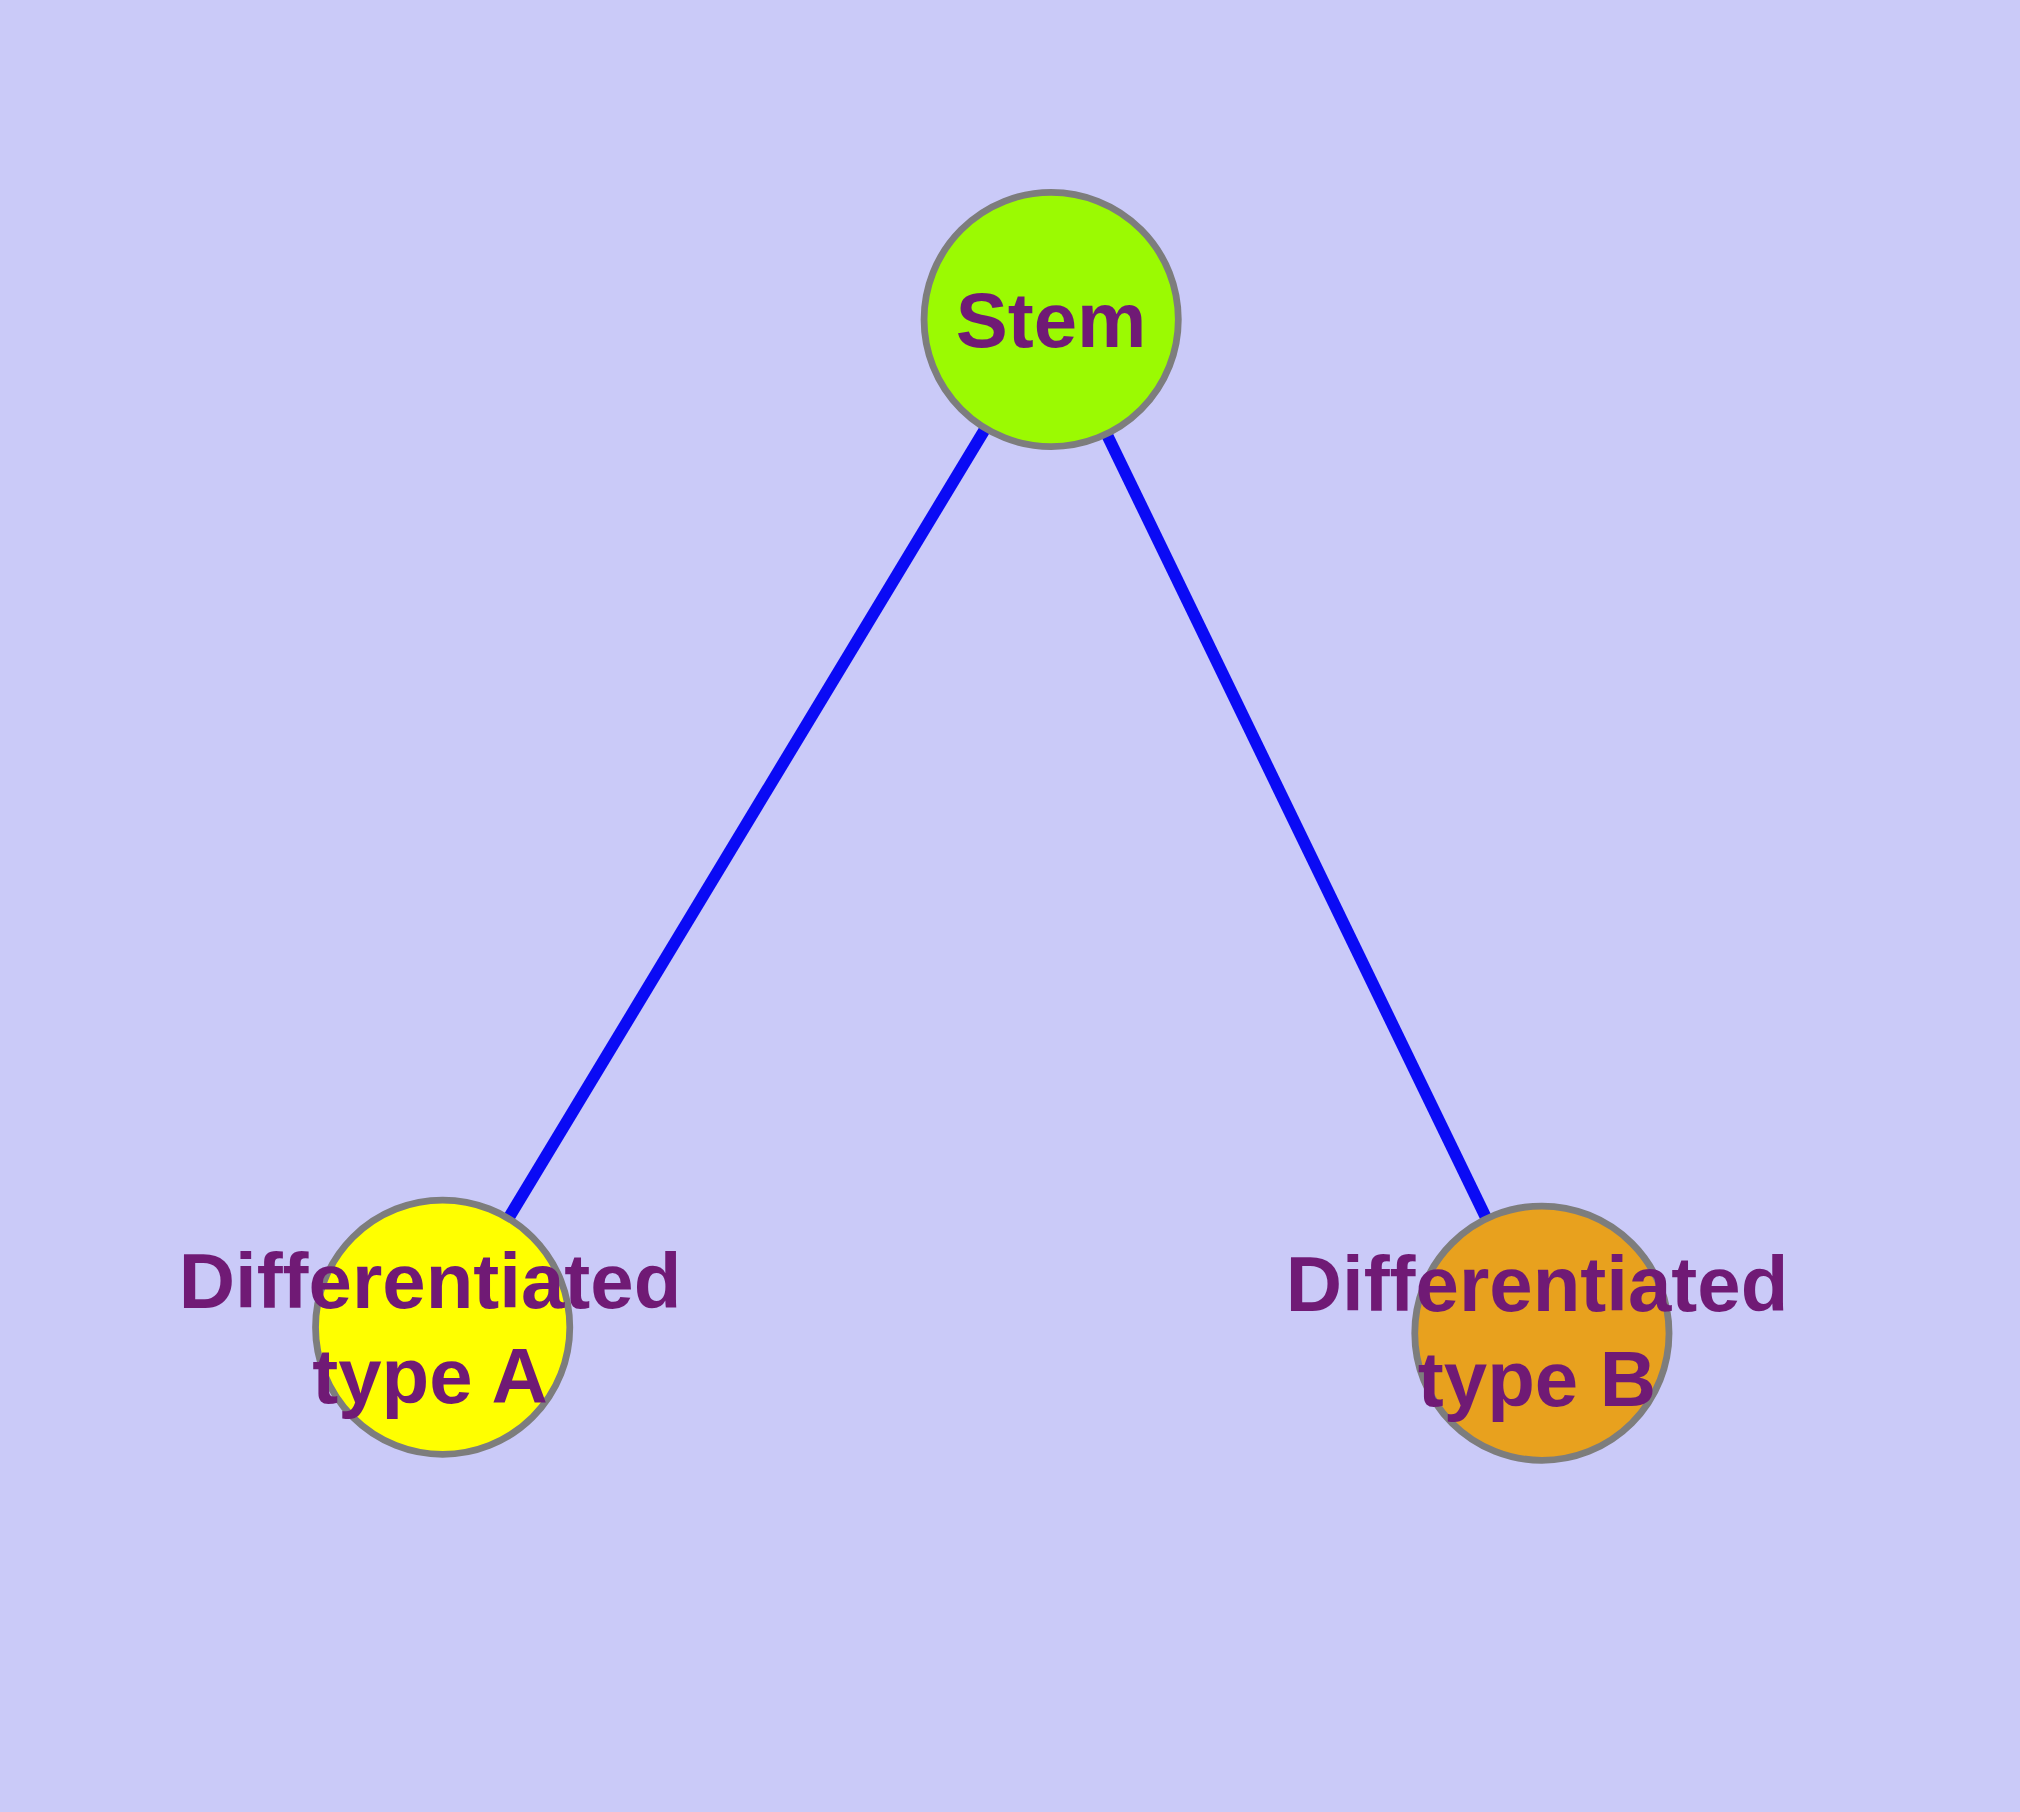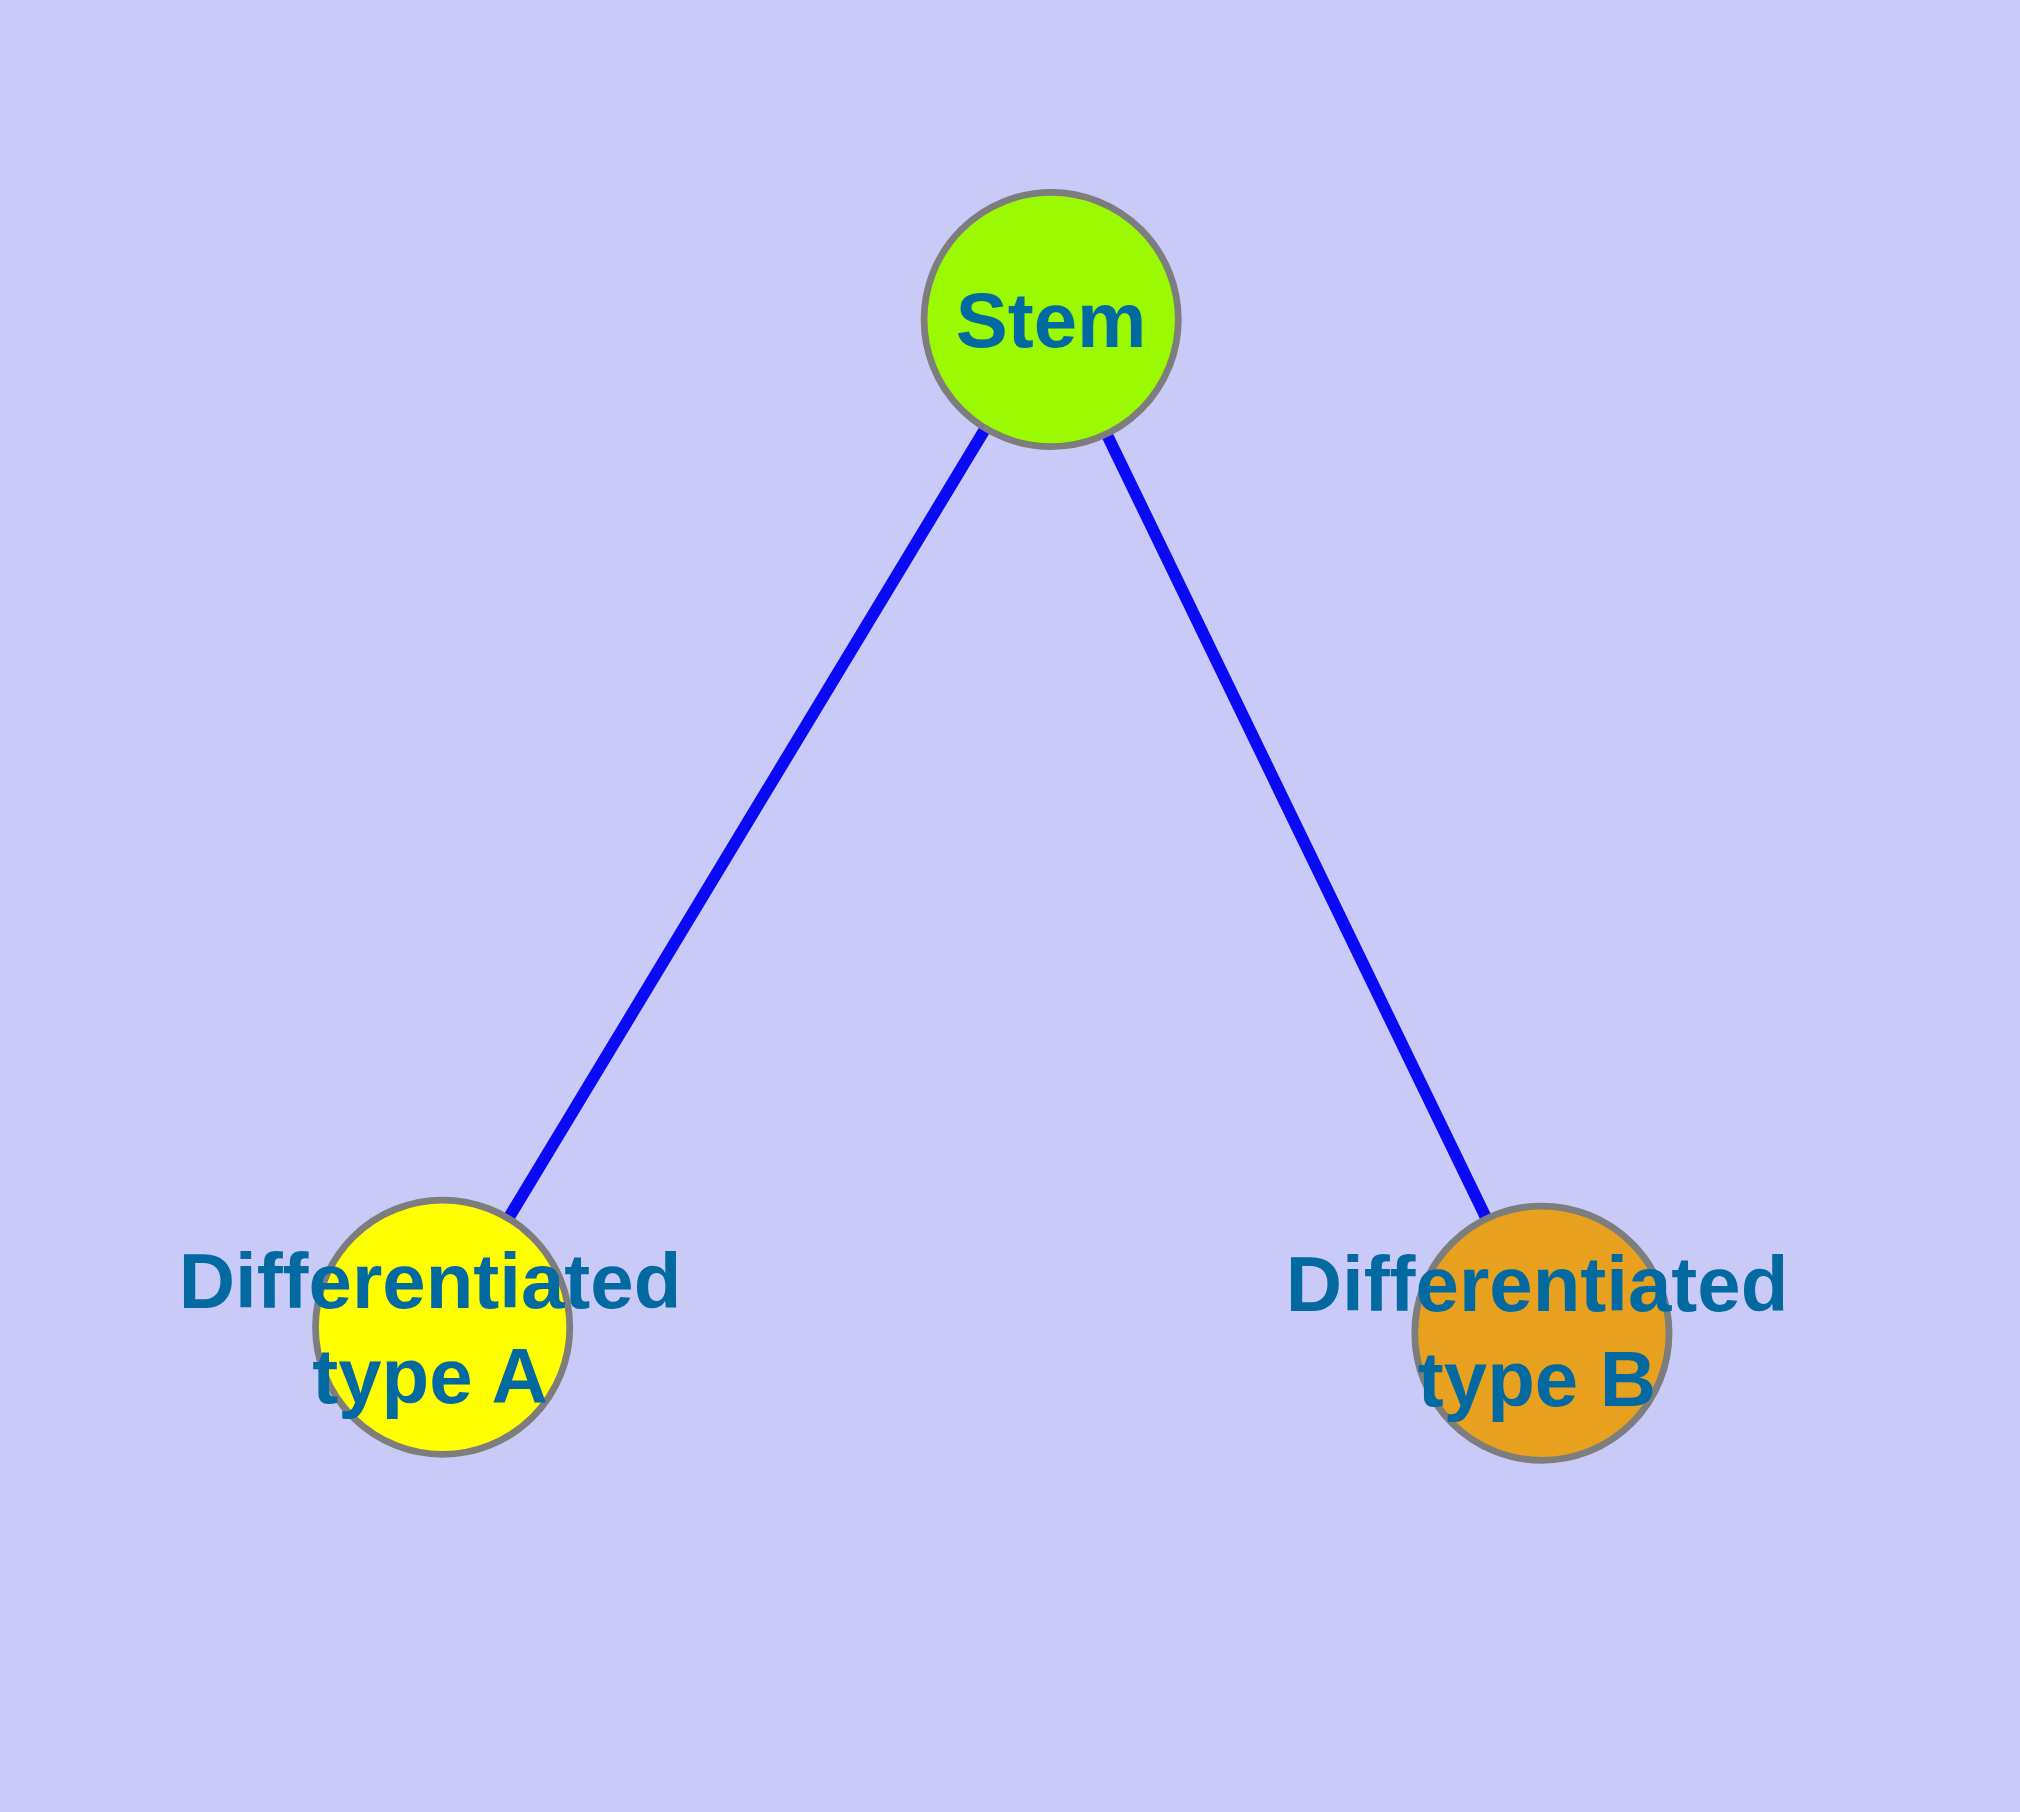--- a/index.html
+++ b/index.html
@@ -28,21 +28,21 @@
   .node-circle {
     stroke: #7d7d7d;
     stroke-width: 8px;
   }
   .node-label {
     position: absolute;
     transform: translate(-50%, -50%);
     font-weight: bold;
     font-size: 78px;
     line-height: 1.22;
-    color: #0369a1;
+    color: #701a75;
     text-align: center;
     white-space: pre-line;
   }
   .label-stem   { left: 1051px; top: 321px;  }
   .label-type-a { left: 430px;  top: 1329px; }
   .label-type-b { left: 1537px; top: 1332px; }
 </style>
 </head>
 <body>
 

